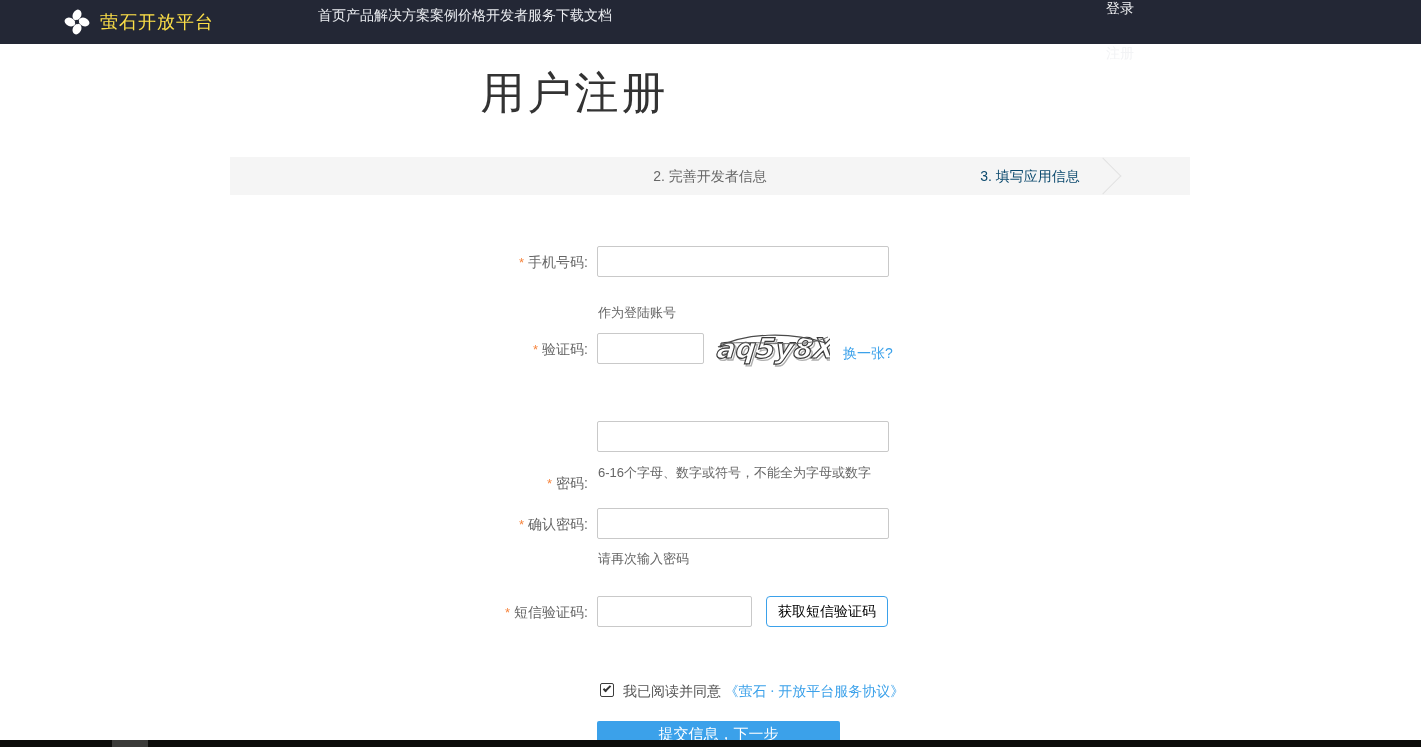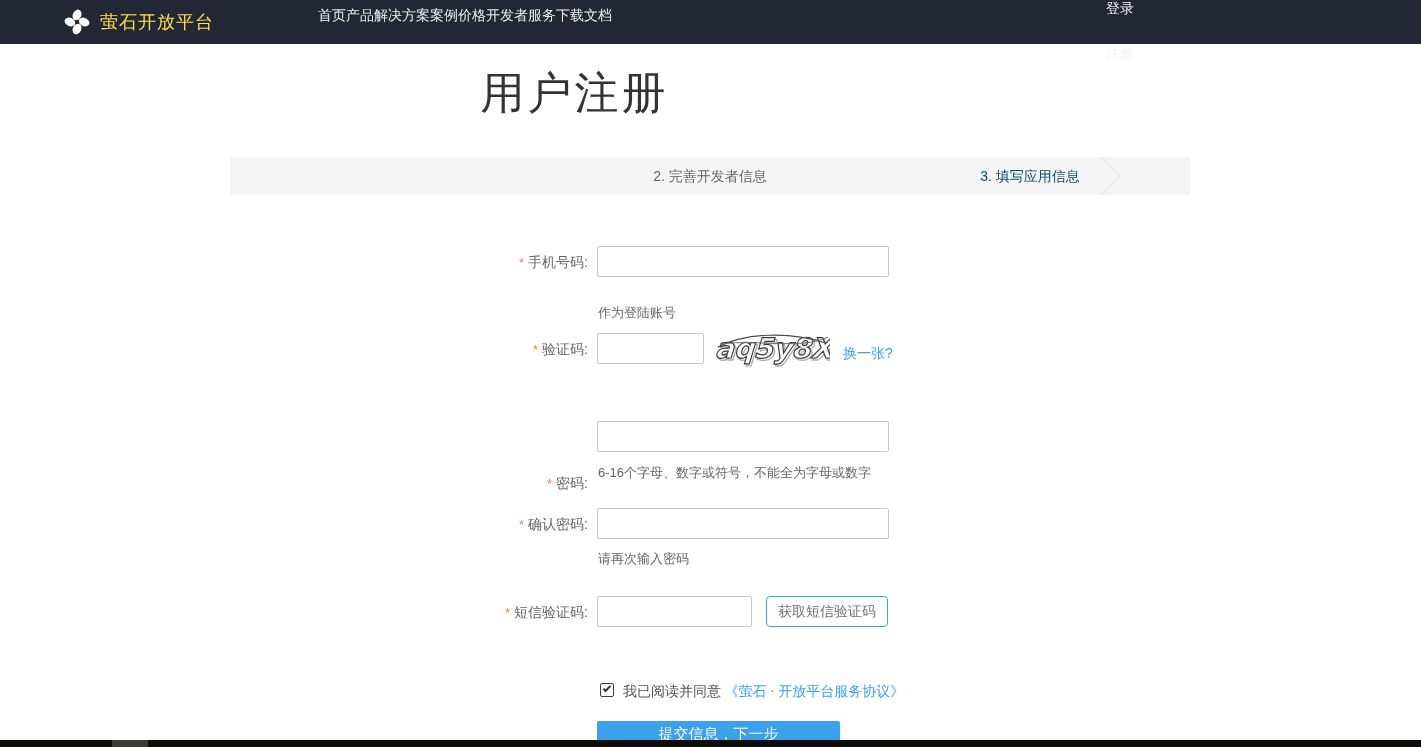--- a/index.html
+++ b/index.html
@@ -43,21 +43,21 @@
   .lbl-captcha { top:341px; }  .inp-captcha { top:333px; width:107px; }
   .lbl-pwd     { top:429px;margin-top:46px; }  .inp-pwd     { top:421px; width:292px; }  .hint-pwd   { top:464px; }
   .lbl-cpwd    { top:516px; }  .inp-cpwd    { top:508px; width:292px; }  .hint-cpwd  { top:550px; }
   .lbl-sms     { top:604px; }  .inp-sms     { top:596px; width:155px; }
 
   .captcha-img { position:absolute; left:716px; top:330px; width:114px; height:38px; cursor:pointer; }
   .captcha-refresh { position:absolute; left:843px; top:345px; font-size:14px; color:#3ba1ea;
     cursor:pointer; text-decoration:none; }
 
   .sms-btn { position:absolute; left:766px; top:596px; width:122px; height:31px; background:#fff;
-    border:1px solid #3ba1ea; border-radius:4px; color:#737373; font-size:14px; cursor:pointer;
+    border:1px solid #3ba1ea; border-radius:4px; color:#000000; font-size:14px; cursor:pointer;
     font-family:inherit; }
 
   
   .agree-box { position:absolute; left:600px; top:683px; width:14px; height:14px;
     border:1px solid #3c3c3c; border-radius:2px; background:#fff; cursor:pointer; }
   .agree-box .tick { position:absolute; left:2px; top:2px; width:8px; height:4px;
     border-left:2px solid #333; border-bottom:2px solid #333; transform:rotate(-45deg); }
   .agree-text { position:absolute; left:623px; top:683px; font-size:14px; color:#555;font-family:Liberation Serif, serif; }
   .agree-link { color:#3ba1ea; cursor:pointer; text-decoration:none; }
 

